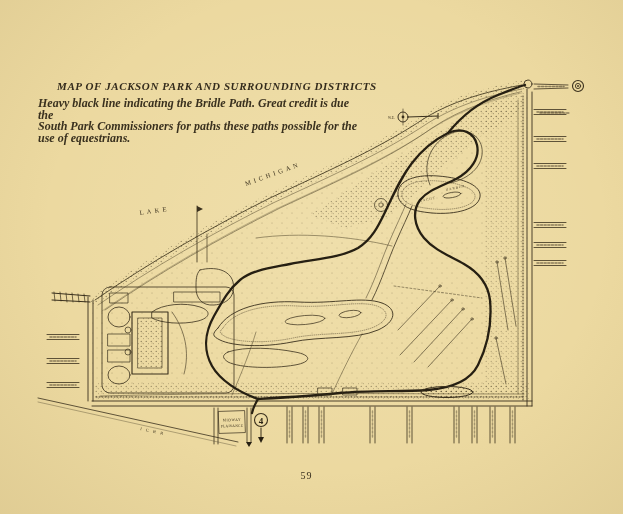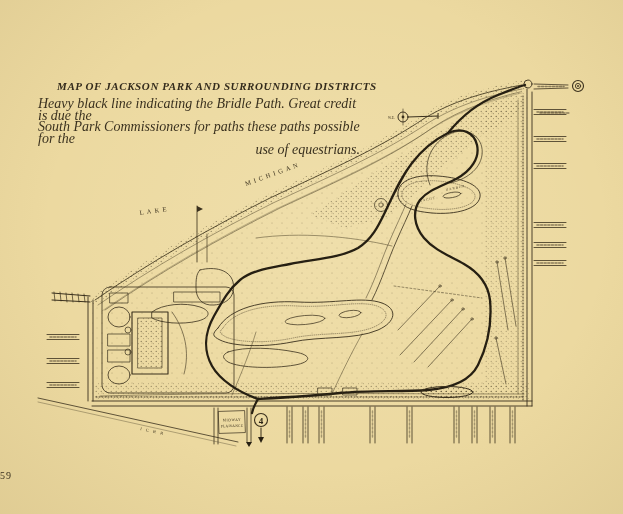--- a/index.html
+++ b/index.html
@@ -5,25 +5,25 @@
   html,body{margin:0;padding:0;}
   body{width:623px;height:514px;overflow:hidden;
        font-family:"Liberation Serif", serif;}
   .sheet{position:relative;width:623px;height:514px;
          background:#ecd9a0;
          background-image:radial-gradient(ellipse at 50% 45%, rgba(255,248,220,0.18) 0%, rgba(0,0,0,0) 60%, rgba(120,95,40,0.10) 100%);padding-left:28px;}
   .title{position:absolute;left:57px;top:80px;width:340px;
          font-size:11px;font-weight:bold;font-style:italic;
          letter-spacing:0.6px;color:#332b1c;white-space:nowrap;}
   .caption{position:absolute;left:38px;top:98px;width:322px;
-           font-size:14px;font-weight:normal;font-style:italic;
+           font-size:12px;font-weight:bold;font-style:italic;
            color:#3a311f;line-height:11.5px;}
-  .caption .c3{text-align:right;}
+  .caption .c3{text-align:left;}
   .map-svg{position:absolute;left:0;top:0;}
-  .pageno{position:absolute;left:0;top:470px;width:613px;
+  .pageno{position:absolute;left:0;top:470px;width:613px;text-align:center;
           font-size:10px;color:#3a311f;letter-spacing:1px;}
 </style>
 </head>
 <body>
 
 <div class="sheet">
 
   <div class="title">MAP OF JACKSON PARK AND SURROUNDING DISTRICTS</div>
   <div class="caption">
     <div>Heavy black line indicating the Bridle Path.  Great credit is due the</div>

